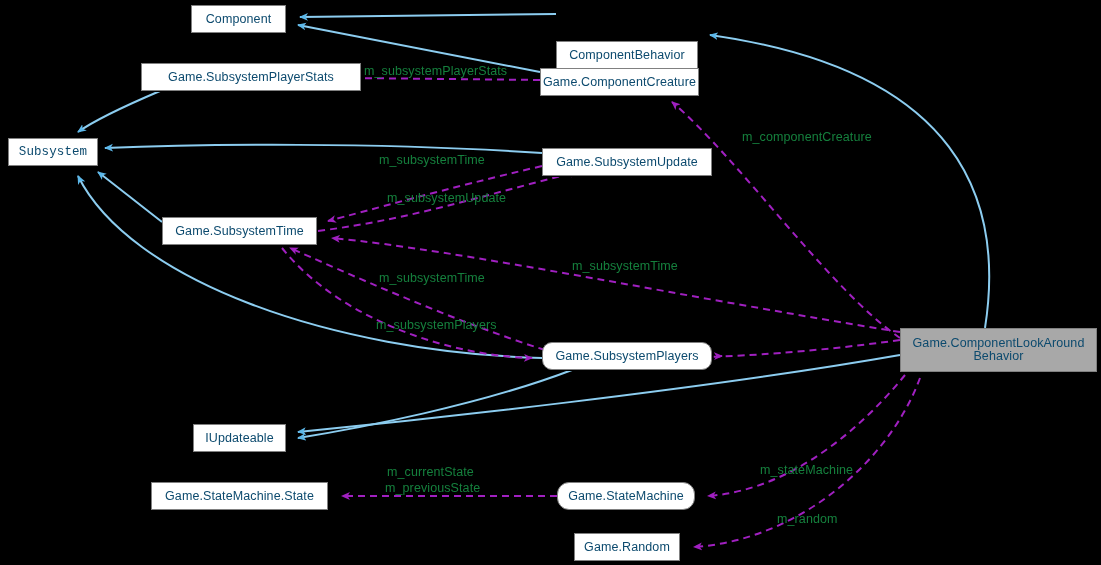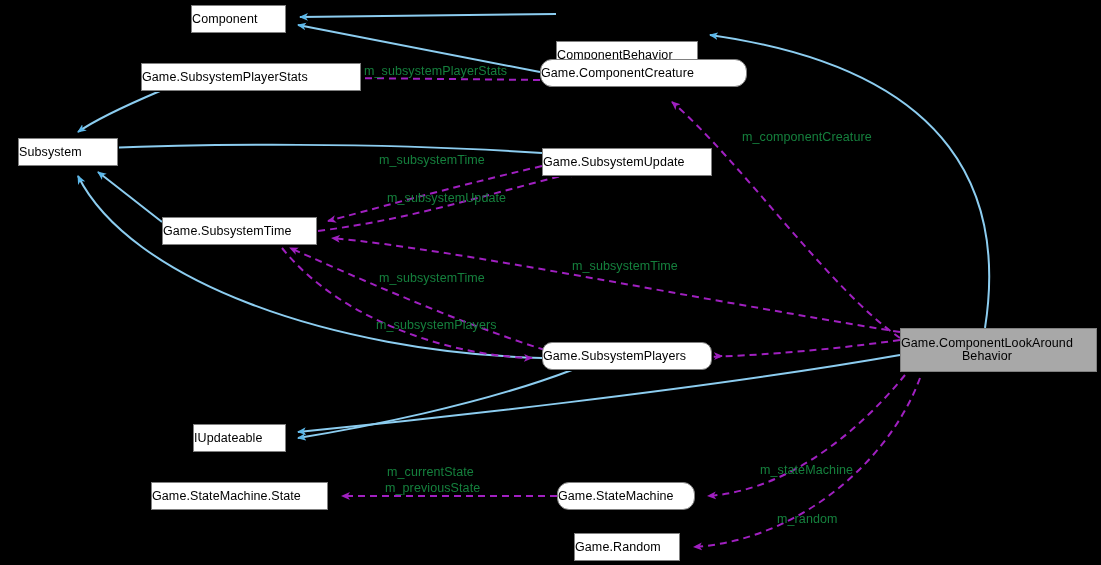--- a/index.html
+++ b/index.html
@@ -21,26 +21,26 @@
     top: 0;
     width: 1101px;
     height: 565px;
     display: block;
   }
   .node-box {
     position: absolute;
     box-sizing: border-box;
     border: 1px solid #808080;
     background: #ffffff;
-    color: #000000;
+    color: #0c4a6e;
     font-size: 12.5px;
     line-height: 13px;
     display: flex;
     align-items: center;
-    justify-content: flex-start;
+    justify-content: center;
     text-align: center;
     white-space: pre;
     letter-spacing: 0.1px;
     box-shadow: 1px 1px 0 0 #000000;
   }
   .node-box.highlight {
     background: #a8a8a8;
   }
   .edge-label {
     position: absolute;
@@ -88,22 +88,22 @@
         <path d="M 905,375 C 860,430 790,490 708,496" fill="none" stroke="#a020c0" stroke-width="2" stroke-dasharray="7,5" marker-end="url(#arrow-usage)"></path>
         <path d="M 920,378 C 890,460 800,540 694,547" fill="none" stroke="#a020c0" stroke-width="2" stroke-dasharray="7,5" marker-end="url(#arrow-usage)"></path>
         <path d="M 557,496 L 342,496" fill="none" stroke="#a020c0" stroke-width="2" stroke-dasharray="7,5" marker-end="url(#arrow-usage)"></path>
       </g>
   </svg>
 
   <div id="node-layer">
       <div class="node-box" style="left: 191px; top: 5px; width: 95px; height: 28px;"><span>Component</span></div>
       <div class="node-box" style="left: 556px; top: 5px; width: 142px; height: 28px; margin-top: 36px;"><span>ComponentBehavior</span></div>
       <div class="node-box" style="left: 141px; top: 63px; width: 220px; height: 28px;"><span>Game.SubsystemPlayerStats</span></div>
-      <div class="node-box" style="left: 540px; top: 59px; width: 207px; height: 28px; border-radius: 12px;"><span>Game.ComponentCreature</span></div>
-      <div class="node-box" style="left: 18px; top: 138px; width: 100px; height: 28px;"><span>Subsystem</span></div>
+      <div class="node-box" style="left: 540px; top: 68px; width: 159px; height: 28px;"><span>Game.ComponentCreature</span></div>
+      <div class="node-box" style="left: 8px; top: 138px; width: 90px; height: 28px; font-family: Liberation Mono, monospace;"><span>Subsystem</span></div>
       <div class="node-box" style="left: 542px; top: 148px; width: 170px; height: 28px;"><span>Game.SubsystemUpdate</span></div>
       <div class="node-box" style="left: 162px; top: 217px; width: 155px; height: 28px;"><span>Game.SubsystemTime</span></div>
       <div class="node-box" style="left: 542px; top: 342px; width: 170px; height: 28px; border-radius: 10px;"><span>Game.SubsystemPlayers</span></div>
       <div class="node-box highlight" style="left: 900px; top: 328px; width: 197px; height: 44px;"><span>Game.ComponentLookAround
 Behavior</span></div>
       <div class="node-box" style="left: 193px; top: 424px; width: 93px; height: 28px;"><span>IUpdateable</span></div>
       <div class="node-box" style="left: 151px; top: 482px; width: 177px; height: 28px;"><span>Game.StateMachine.State</span></div>
       <div class="node-box" style="left: 557px; top: 482px; width: 138px; height: 28px; border-radius: 12px;"><span>Game.StateMachine</span></div>
       <div class="node-box" style="left: 574px; top: 533px; width: 106px; height: 28px;"><span>Game.Random</span></div>
     </div>

